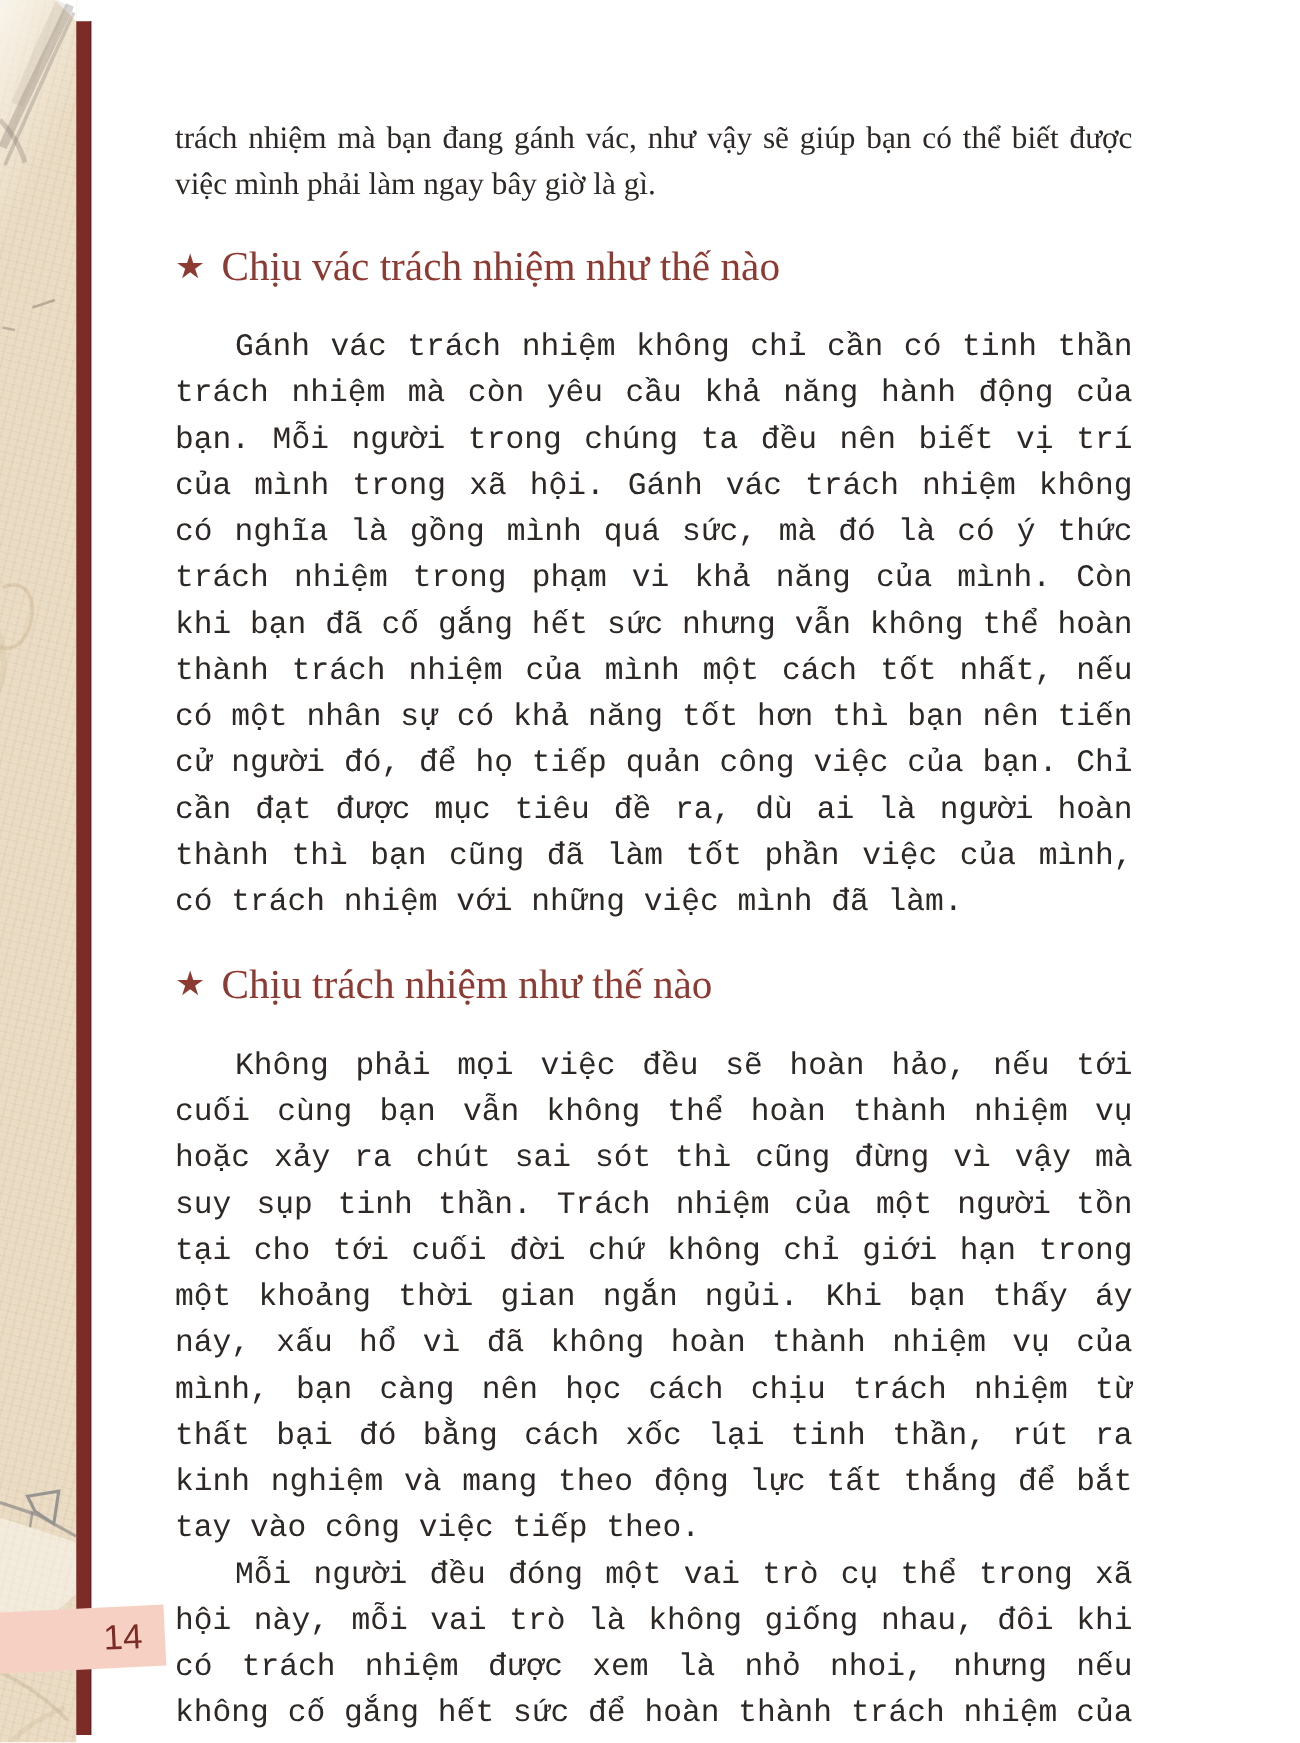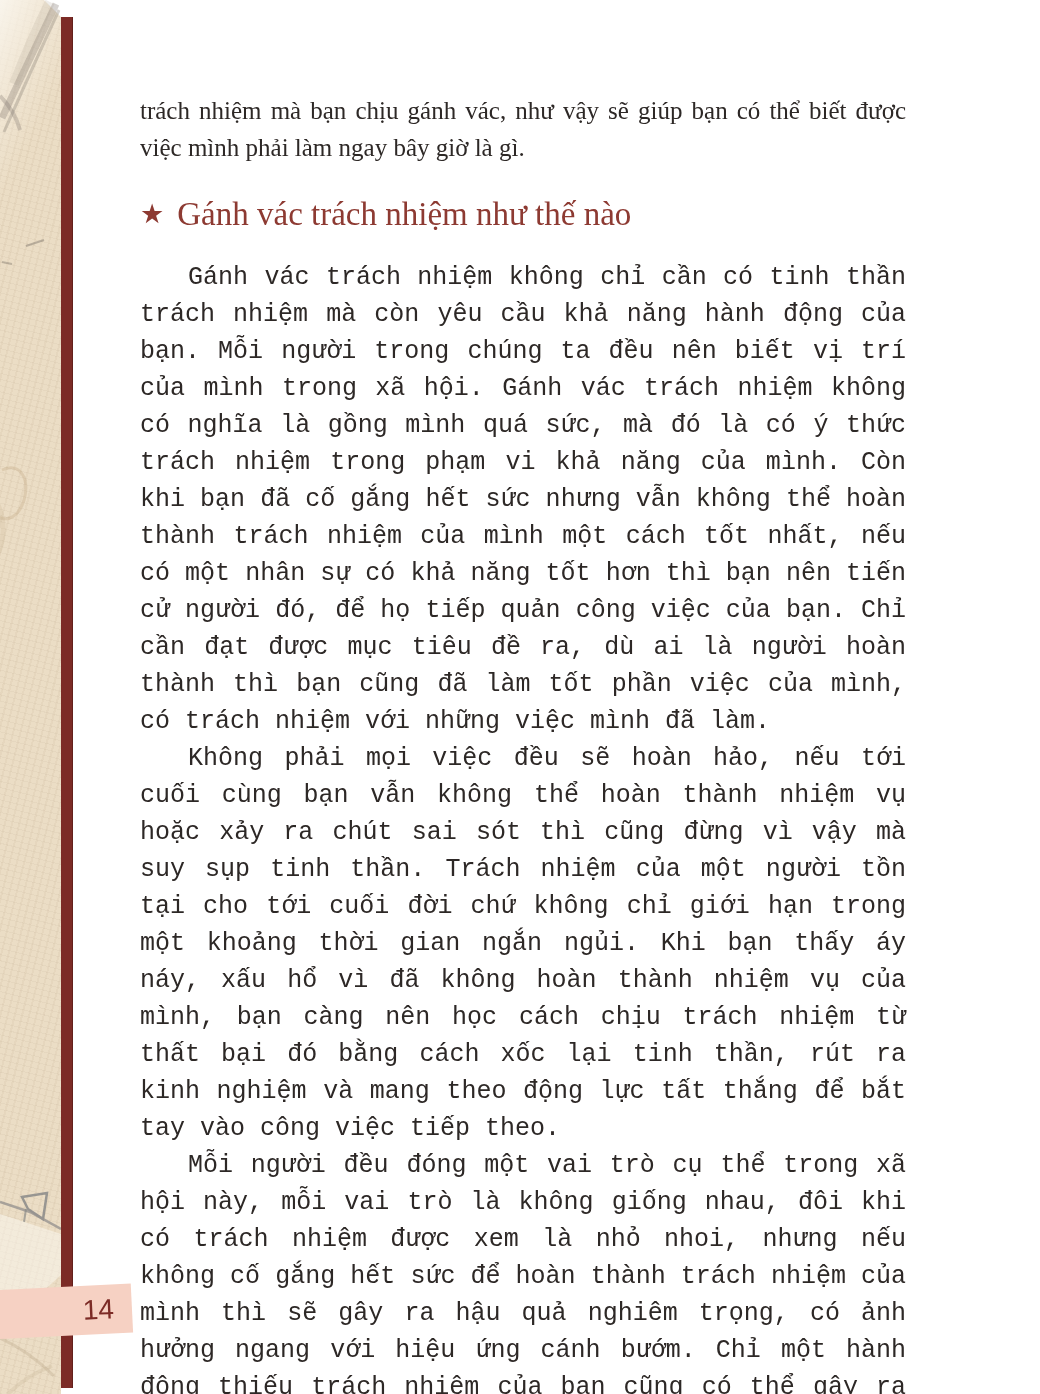--- a/index.html
+++ b/index.html
@@ -104,27 +104,30 @@
   </div>
 
   <div class="accent-bar"></div>
 
   <div class="page-badge">
     <span class="page-number">14</span>
   </div>
 
   <div class="content">
 
-    <p>trách nhiệm mà bạn chịu gánh vác, như vậy sẽ giúp bạn có thể biết được việc mình phải làm ngay bây giờ là gì.</p>
+    <p>trách nhiệm mà bạn đang gánh vác, như vậy sẽ giúp bạn có thể biết được việc mình phải làm ngay bây giờ là gì.</p>
 
     <div class="section-heading">
-      <span class="star">★</span><span>Gánh vác trách nhiệm như thế nào</span>
+      <span class="star">★</span><span>Chịu vác trách nhiệm như thế nào</span>
     </div>
 
     <p class="indent">Gánh vác trách nhiệm không chỉ cần có tinh thần trách nhiệm mà còn yêu cầu khả năng hành động của bạn. Mỗi người trong chúng ta đều nên biết vị trí của mình trong xã hội. Gánh vác trách nhiệm không có nghĩa là gồng mình quá sức, mà đó là có ý thức trách nhiệm trong phạm vi khả năng của mình. Còn khi bạn đã cố gắng hết sức nhưng vẫn không thể hoàn thành trách nhiệm của mình một cách tốt nhất, nếu có một nhân sự có khả năng tốt hơn thì bạn nên tiến cử người đó, để họ tiếp quản công việc của bạn. Chỉ cần đạt được mục tiêu đề ra, dù ai là người hoàn thành thì bạn cũng đã làm tốt phần việc của mình, có trách nhiệm với những việc mình đã làm.</p>
 
+    <div class="section-heading">
+      <span class="star">★</span><span>Chịu trách nhiệm như thế nào</span>
+    </div>
 
     <p class="indent">Không phải mọi việc đều sẽ hoàn hảo, nếu tới cuối cùng bạn vẫn không thể hoàn thành nhiệm vụ hoặc xảy ra chút sai sót thì cũng đừng vì vậy mà suy sụp tinh thần. Trách nhiệm của một người tồn tại cho tới cuối đời chứ không chỉ giới hạn trong một khoảng thời gian ngắn ngủi. Khi bạn thấy áy náy, xấu hổ vì đã không hoàn thành nhiệm vụ của mình, bạn càng nên học cách chịu trách nhiệm từ thất bại đó bằng cách xốc lại tinh thần, rút ra kinh nghiệm và mang theo động lực tất thắng để bắt tay vào công việc tiếp theo.</p>
     <p class="indent">Mỗi người đều đóng một vai trò cụ thể trong xã hội này, mỗi vai trò là không giống nhau, đôi khi có trách nhiệm được xem là nhỏ nhoi, nhưng nếu không cố gắng hết sức để hoàn thành trách nhiệm của mình thì sẽ gây ra hậu quả nghiêm trọng, có ảnh hưởng ngang với hiệu ứng cánh bướm. Chỉ một hành động thiếu trách nhiệm của bạn cũng có thể gây ra thảm họa lớn tới không ngờ.</p>
 
   </div>
 
 </div>
 
 </body></html>

